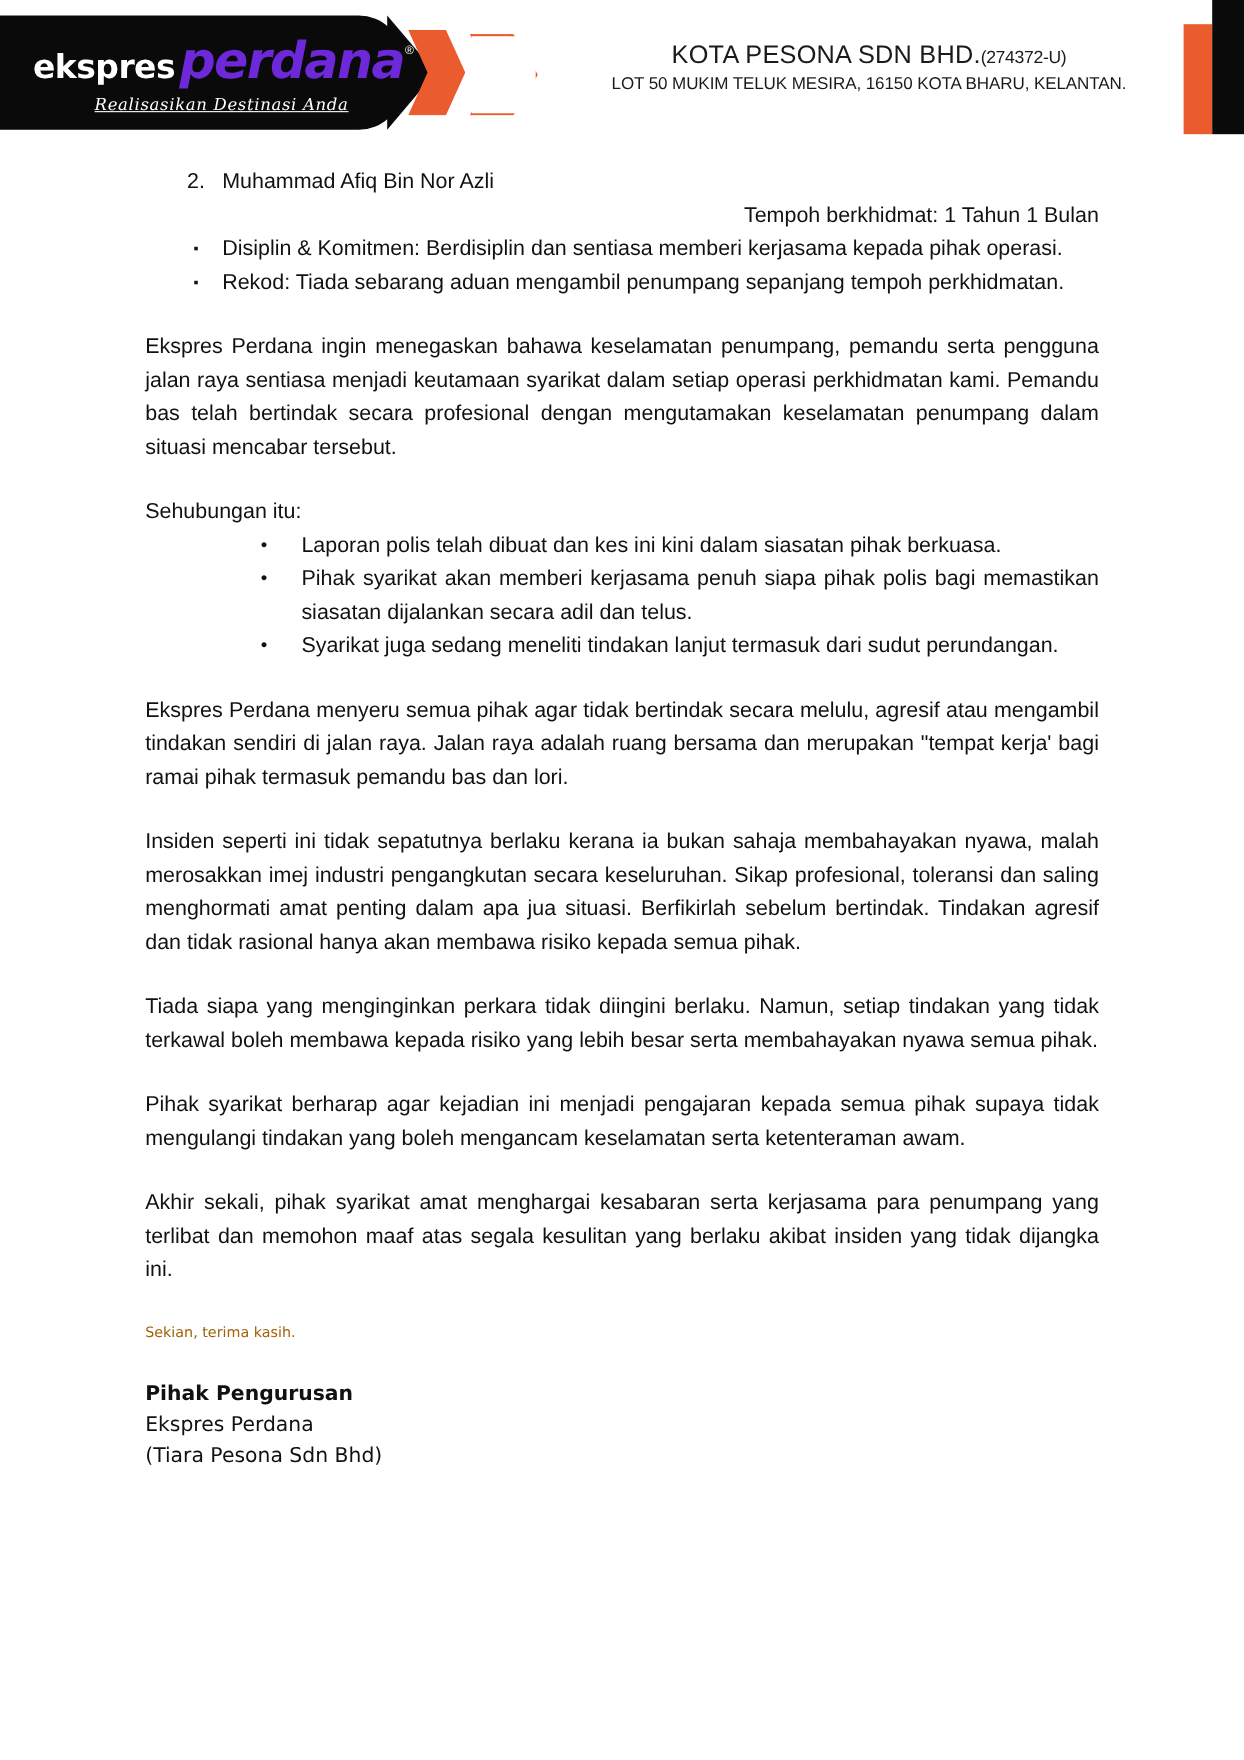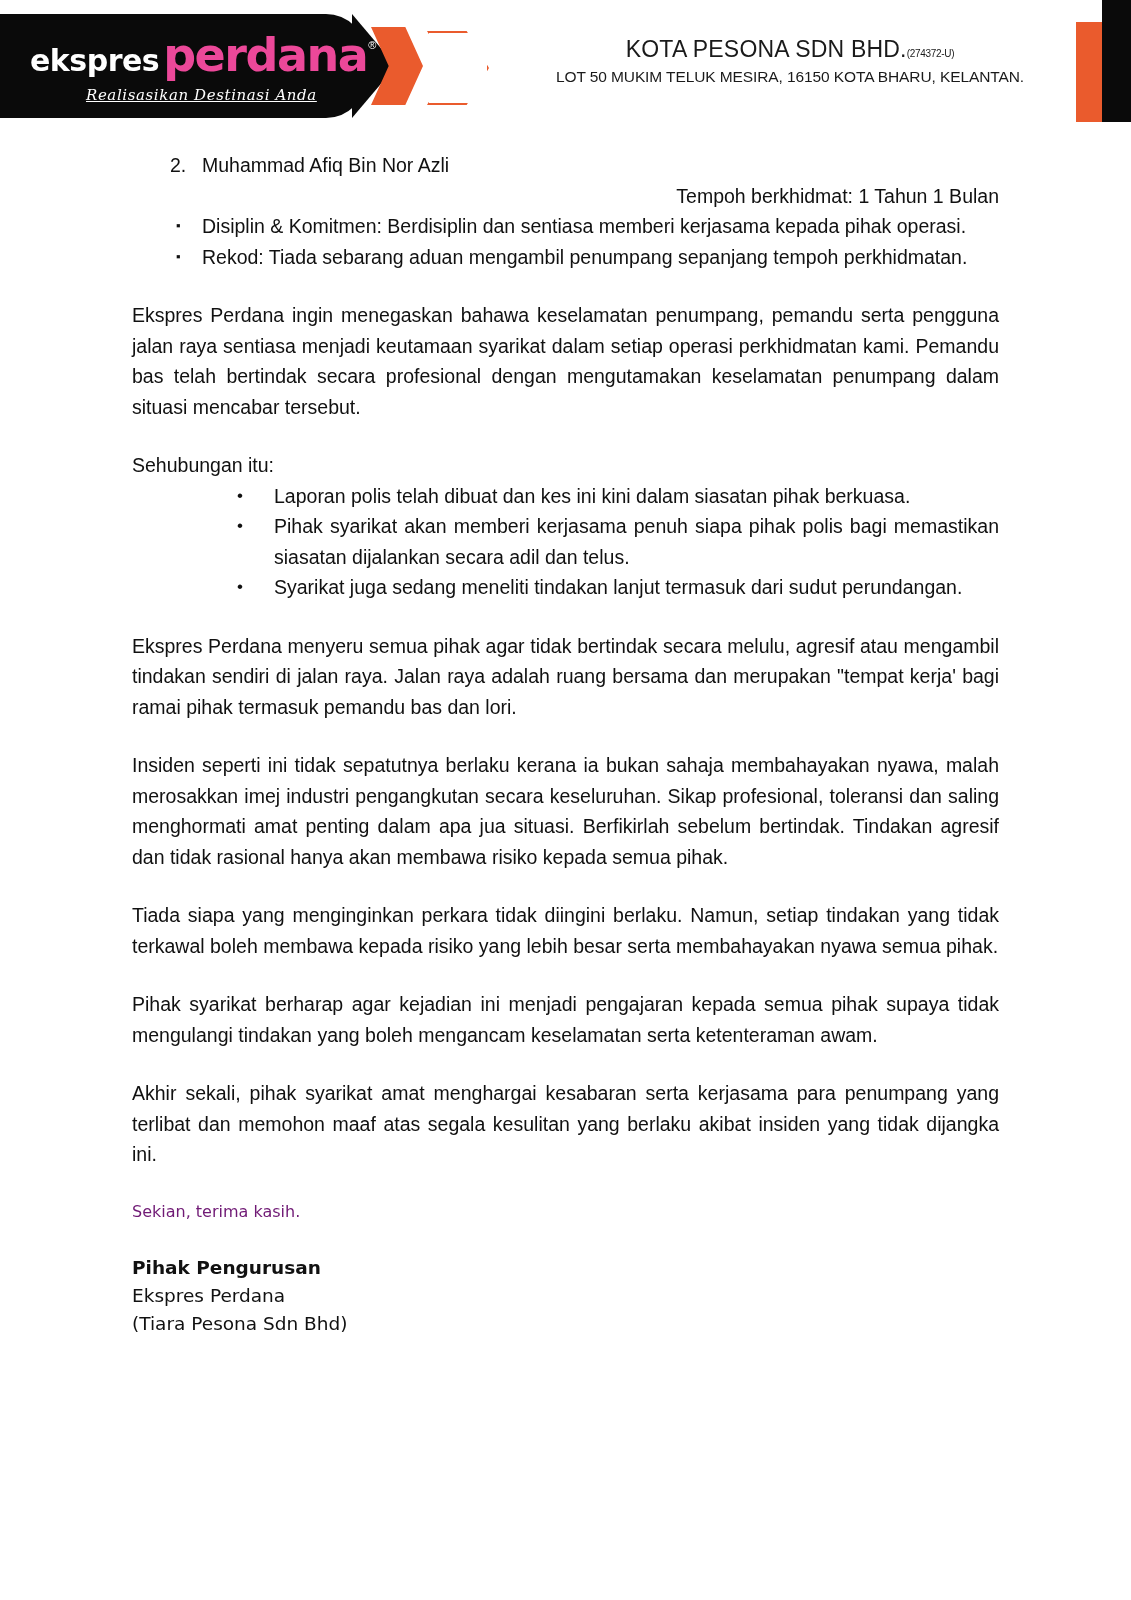--- a/index.html
+++ b/index.html
@@ -87,24 +87,25 @@
     font-family: "DejaVu Sans", sans-serif;
     font-size: 30px;
     font-weight: 700;
     color: #ffffff;
     letter-spacing: -0.5px;
   }
   .brand-perdana {
     font-family: "DejaVu Sans", sans-serif;
     font-size: 46px;
     font-weight: 700;
-    color: #ec4899;
+    color: #6d28d9;
     letter-spacing: -1.5px;
     margin-left: 4px;
     position: relative;
+    font-style: italic;
   }
   .brand-reg {
     font-size: 11px;
     color: #ffffff;
     vertical-align: super;
     position: relative;
     top: -22px;
     left: 1px;
   }
   .brand-tagline {
@@ -126,21 +127,21 @@
   }
   .company-name {
     font-family: "Liberation Sans", sans-serif;
     font-size: 23px;
     font-weight: 400;
     color: #1a1a1a;
     letter-spacing: 0.2px;
     white-space: nowrap;
   }
   .company-reg {
-    font-size: 10px;
+    font-size: 16px;
     letter-spacing: -0.3px;
   }
   .company-addr {
     font-family: "Liberation Sans", sans-serif;
     font-size: 15.5px;
     color: #1a1a1a;
     margin-top: 5px;
     letter-spacing: -0.1px;
     white-space: nowrap;
   }
@@ -238,23 +239,23 @@
 
   .sig-block {
     font-family: "DejaVu Sans", sans-serif;
     font-size: 18.5px;
     line-height: 28px;
     color: #111111;
   }
   .sig-bold { font-weight: 700; }
   .closing {
     font-family: "DejaVu Sans", sans-serif;
-    font-size: 16px;
+    font-size: 13px;
     line-height: 28px;
-    color: #701a75;
+    color: #a16207;
   }
 </style>
 </head>
 <body>
 
 <div class="page">
 
   <div class="header">
 
     <div class="logo-plate"></div>

